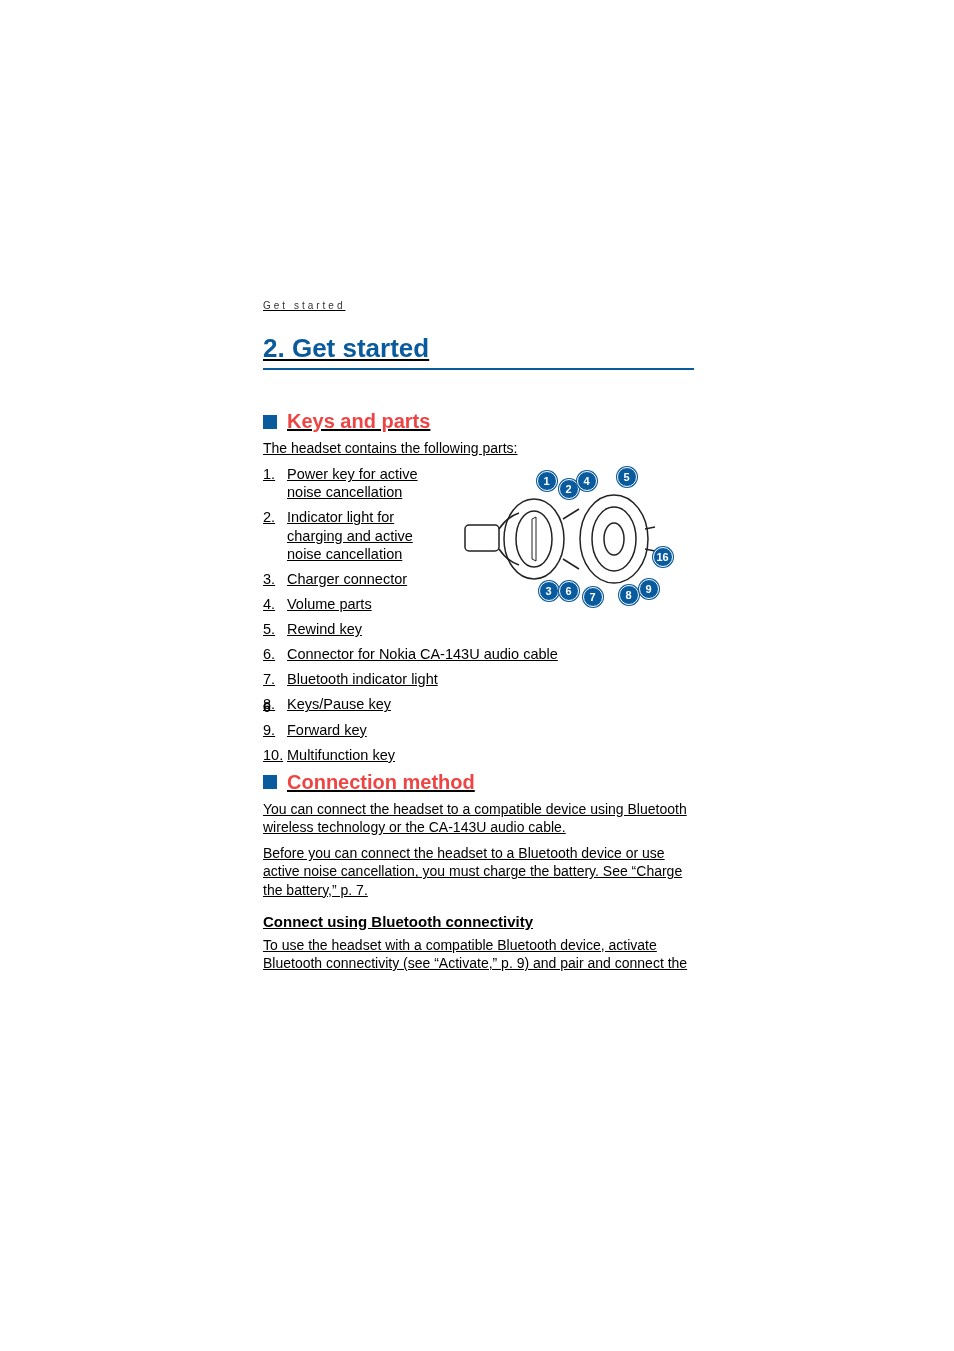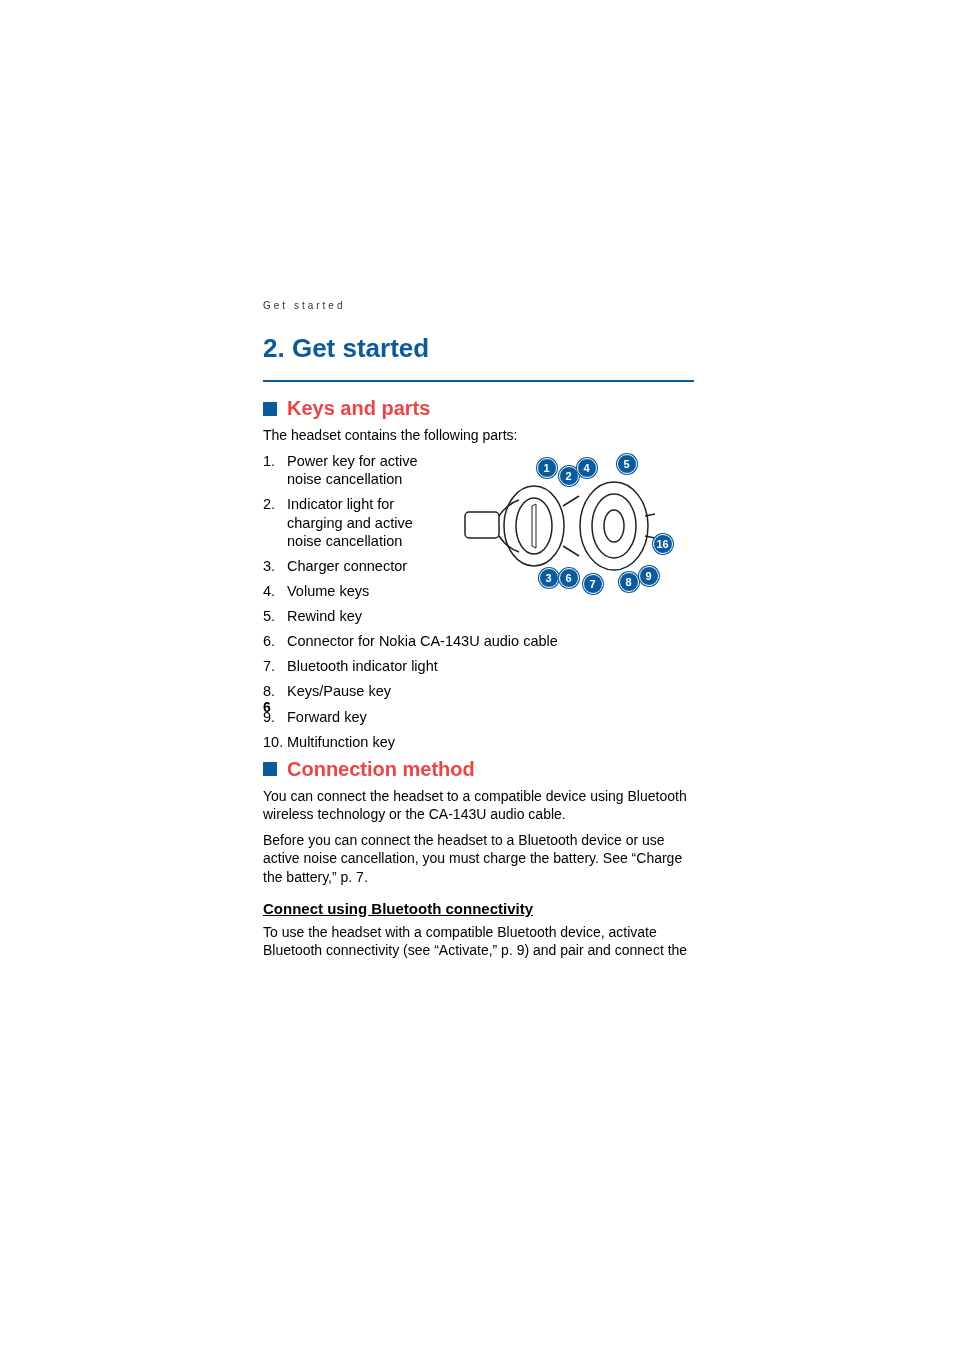--- a/index.html
+++ b/index.html
@@ -8,34 +8,35 @@
     background: #fff;
     font-family: Arial, Helvetica, sans-serif;
     color: #000;
   }
   .page {
     width: 954px;
     height: 1025px;
     position: relative;
     box-sizing: border-box;
     padding: 300px 260px 0 263px;
+    text-decoration: underline;
   }
   .running-header {
     font-size: 10px;
     letter-spacing: 3px;
     color: #333;
     margin-bottom: 22px;
   }
   .chapter-title {
     font-size: 26px;
     color: #0a5a9e;
     font-weight: bold;
     border-bottom: 2px solid #0a5a9e;
-    padding-bottom: 16px;
-    margin-bottom: 15px;
+    padding-bottom: 4px;
+    margin-bottom: 40px;
   }
   .section-row {
     display: flex;
     align-items: center;
     gap: 10px;
     margin-bottom: 6px;
   }
   .blue-square {
     width: 14px;
     height: 14px;
@@ -156,21 +157,21 @@
         <li>
             <span class="num">2.</span>
             <span>Indicator light for charging and active noise cancellation</span>
           </li>
         <li>
             <span class="num">3.</span>
             <span>Charger connector</span>
           </li>
         <li>
             <span class="num">4.</span>
-            <span>Volume keys</span>
+            <span>Volume parts</span>
           </li>
         <li>
             <span class="num">5.</span>
             <span>Rewind key</span>
           </li>
       </ol>
     </div>
     <div class="diagram-col">
       <div class="diagram">
         <svg width="220" height="140" viewBox="0 0 220 140">

